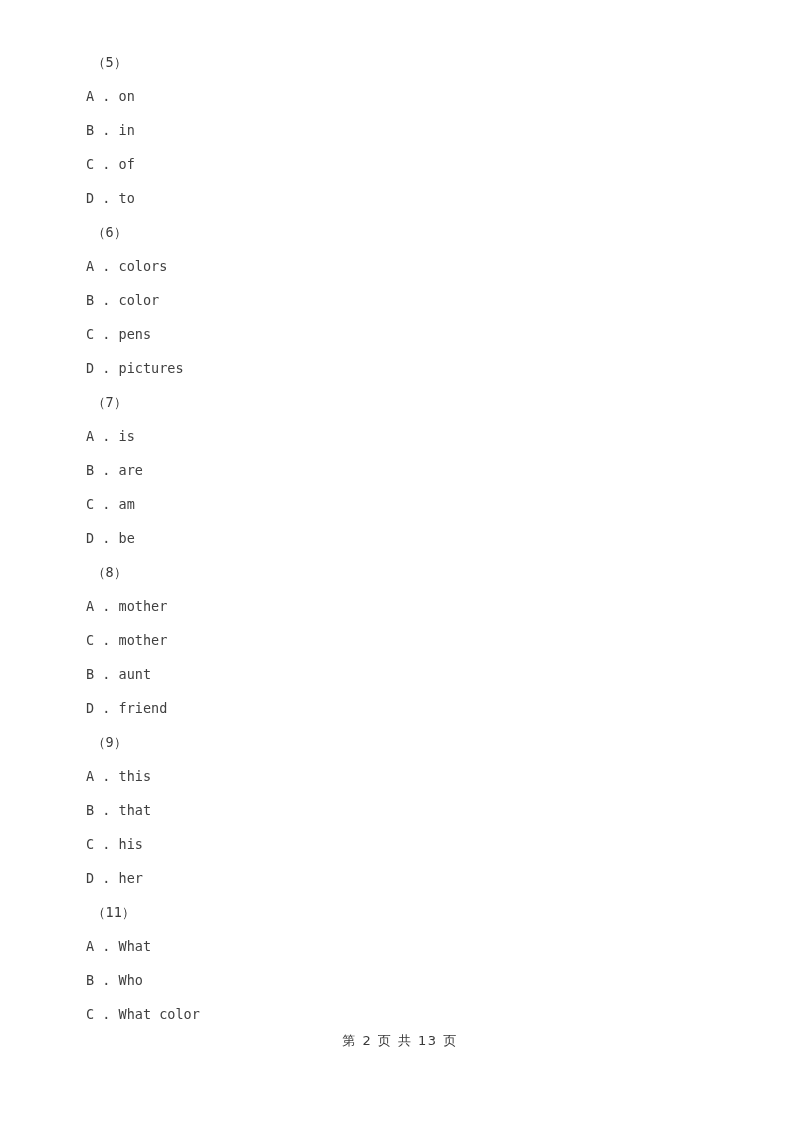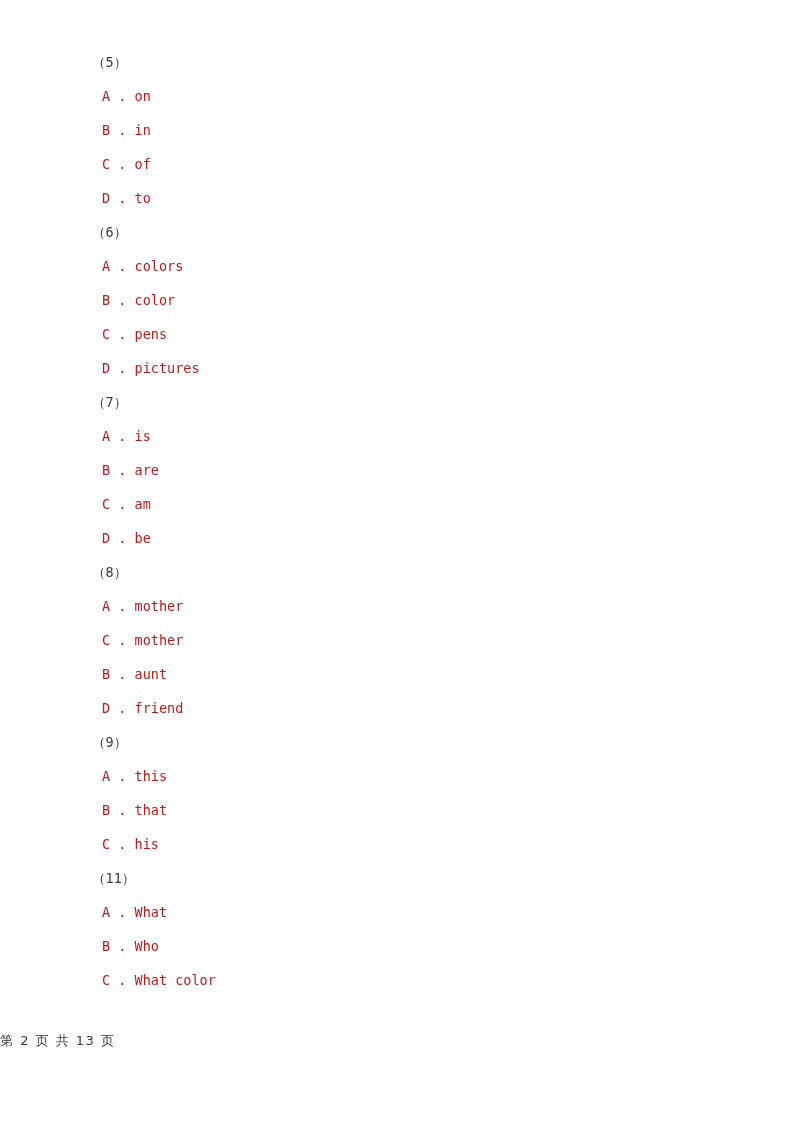--- a/index.html
+++ b/index.html
@@ -32,38 +32,38 @@
     color: #3a3a3a;
     line-height: 34px;
     height: 34px;
     padding-left: 6px;
     letter-spacing: 0px;
     white-space: pre;
   }
   .q-option {
     font-family: "DejaVu Sans Mono", "Liberation Mono", monospace;
     font-size: 13.5px;
-    color: #b91c1c;
+    color: #404040;
     line-height: 34px;
     height: 34px;
     padding-left: 0px;
     white-space: pre;
-    margin-left: 16px;
   }
   .opt-letter {
     display: inline;
   }
   .opt-text {
     display: inline;
   }
   .footer {
     position: absolute;
     left: 0;
     top: 1032px;
     width: 800px;
+    text-align: center;
     font-family: "DejaVu Sans", "Liberation Sans", sans-serif;
     font-size: 13px;
     color: #3a3a3a;
     letter-spacing: 1.5px;
     white-space: pre;
   }
 </style>
 </head>
 <body>
 
@@ -95,20 +95,21 @@
         <div class="q-option"><span class="opt-letter">A</span><span class="opt-sep"> . </span><span class="opt-text">mother</span></div>
         <div class="q-option"><span class="opt-letter">C</span><span class="opt-sep"> . </span><span class="opt-text">mother</span></div>
         <div class="q-option"><span class="opt-letter">B</span><span class="opt-sep"> . </span><span class="opt-text">aunt</span></div>
         <div class="q-option"><span class="opt-letter">D</span><span class="opt-sep"> . </span><span class="opt-text">friend</span></div>
       </div>
       <div class="q-group">
         <div class="q-number">（9）</div>
         <div class="q-option"><span class="opt-letter">A</span><span class="opt-sep"> . </span><span class="opt-text">this</span></div>
         <div class="q-option"><span class="opt-letter">B</span><span class="opt-sep"> . </span><span class="opt-text">that</span></div>
         <div class="q-option"><span class="opt-letter">C</span><span class="opt-sep"> . </span><span class="opt-text">his</span></div>
+        <div class="q-option"><span class="opt-letter">D</span><span class="opt-sep"> . </span><span class="opt-text">her</span></div>
       </div>
       <div class="q-group">
         <div class="q-number">（11）</div>
         <div class="q-option"><span class="opt-letter">A</span><span class="opt-sep"> . </span><span class="opt-text">What</span></div>
         <div class="q-option"><span class="opt-letter">B</span><span class="opt-sep"> . </span><span class="opt-text">Who</span></div>
         <div class="q-option"><span class="opt-letter">C</span><span class="opt-sep"> . </span><span class="opt-text">What color</span></div>
       </div>
     </div>
   <div class="footer">第 2 页 共 13 页</div>
 </div>

